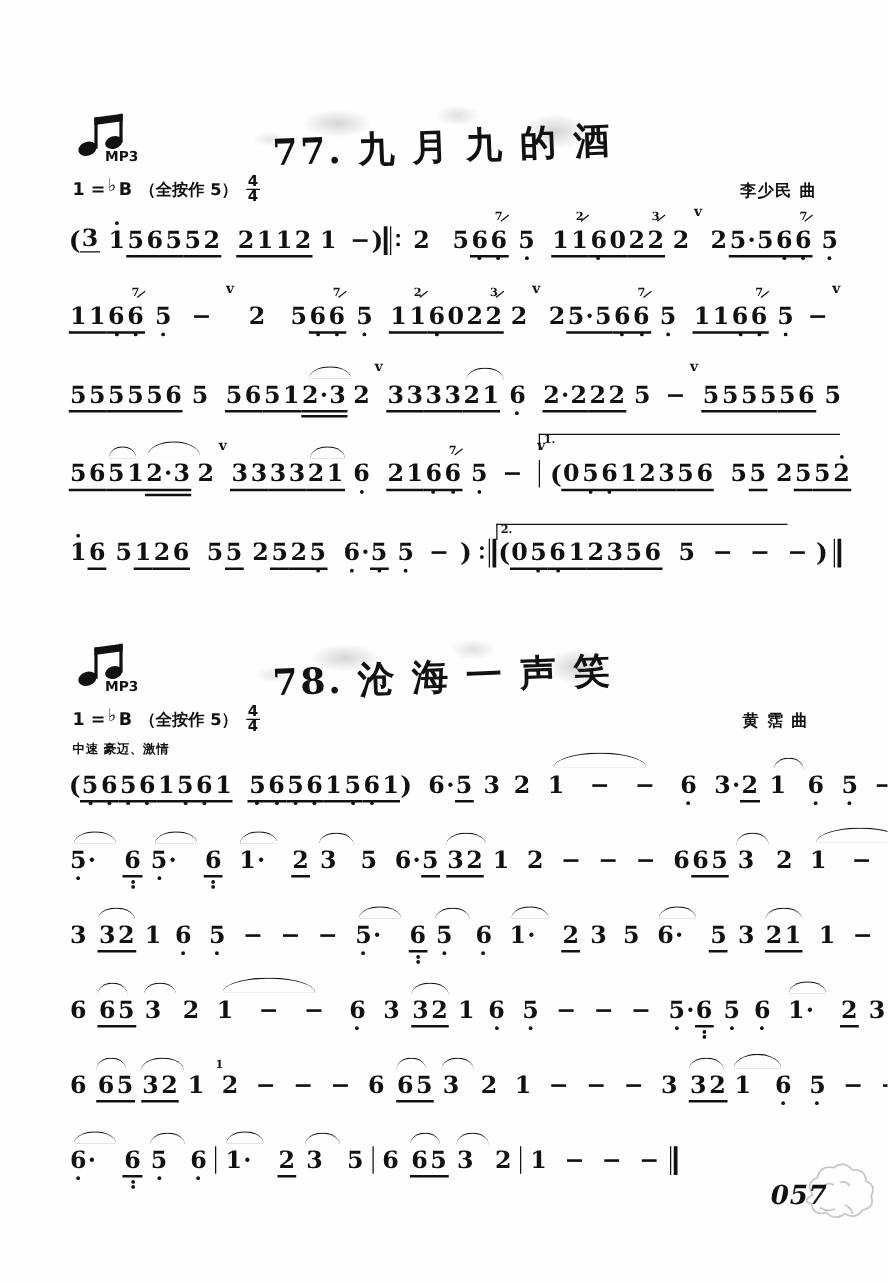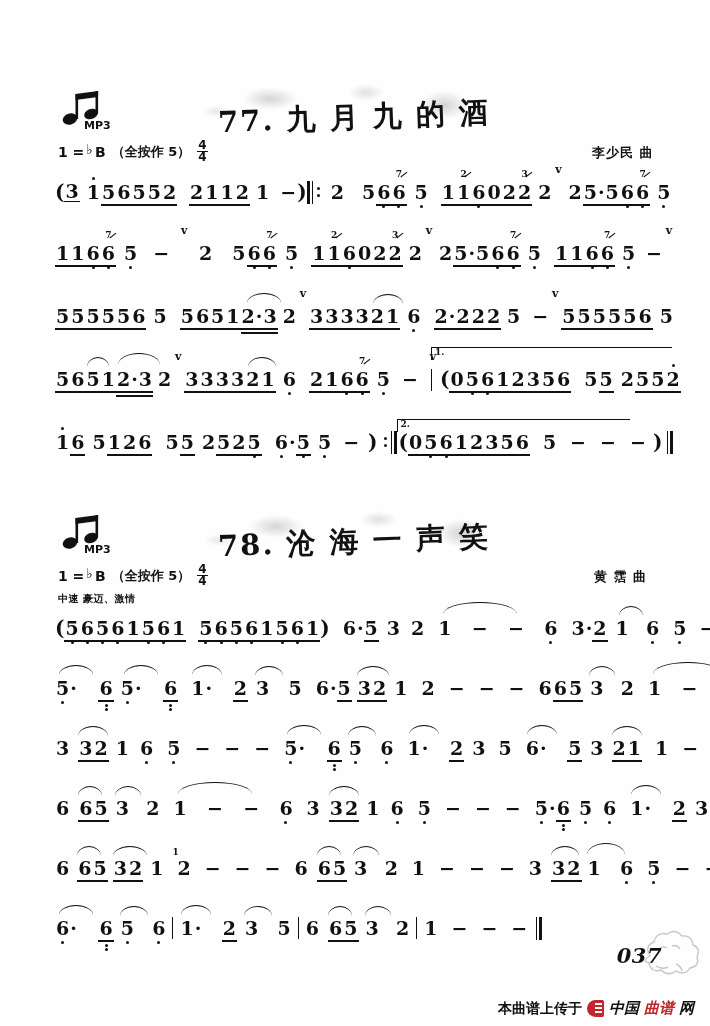--- a/index.html
+++ b/index.html
@@ -750,25 +750,16 @@
 
   <svg class="cloud" viewBox="0 0 72 62">
     <g fill="none" stroke="#999" stroke-width="1.4">
       <path d="M20 30 q-6 -10 4 -14 q2 -10 13 -8 q8 -6 15 2 q10 -1 11 9 q8 3 4 12 q3 9 -7 11 q-5 8 -14 3 q-8 6 -15 -1 q-10 3 -12 -7 q-8 -2 1 -7 Z"></path>
       <path d="M28 24 q4 -5 9 -2"></path>
       <path d="M42 20 q5 -2 8 3"></path>
       <path d="M26 40 q6 4 12 1"></path>
       <path d="M46 38 q5 2 6 7"></path>
     </g>
   </svg>
-  <div class="pageno">037</div>
-
-  <div class="footer-wm">
-    <span class="lead">本曲谱上传于</span>
-    <span class="wm-logo">
-      <span class="wm-c"></span>
-    </span>
-    <span class="wm-zg">中国</span>
-    <span class="wm-qp">曲谱</span>
-    <span class="wm-net">网</span>
-  </div>
+  <div class="pageno">057</div>
+
 
 </div>
 
 </body></html>

